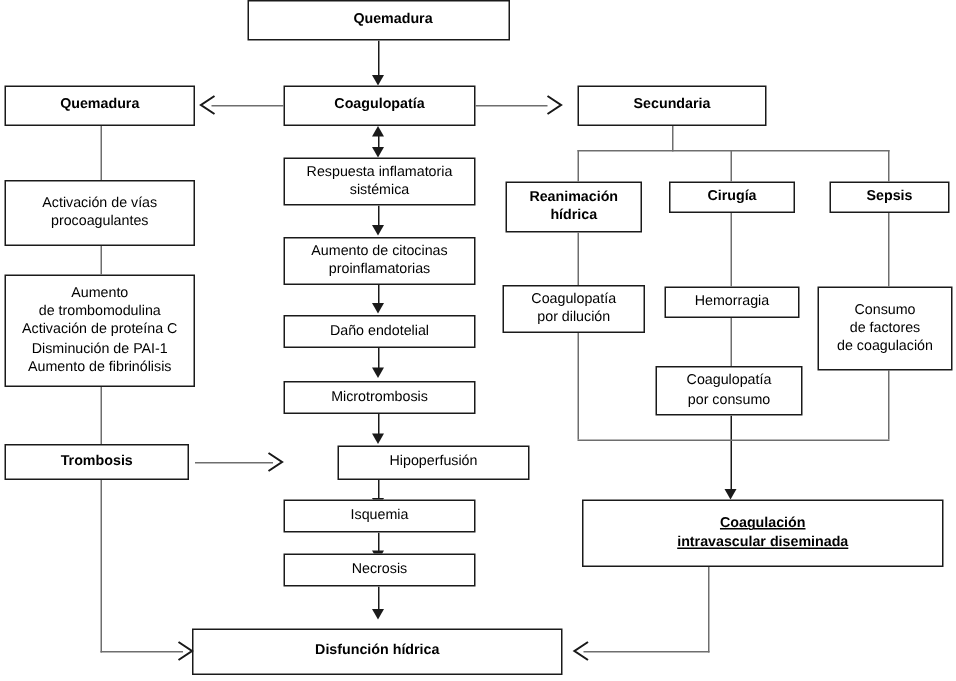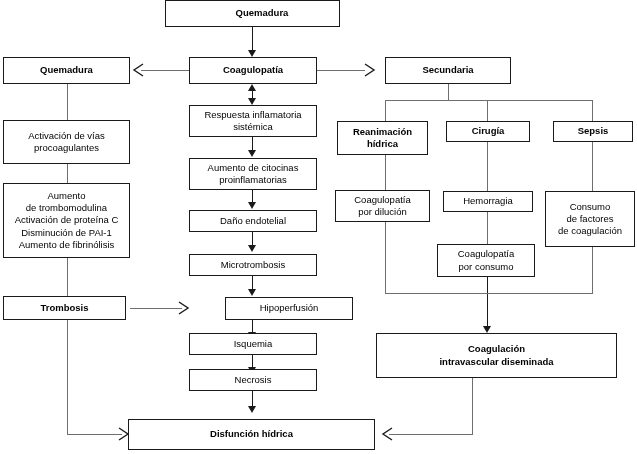--- a/index.html
+++ b/index.html
@@ -229,21 +229,21 @@
   </div>
 
   <div class="node bold" style="left:3px; top:296px; width:123px; height:24px;">
     <span class="txt">Trombosis</span>
   </div>
 
   <div class="node" style="left:189px; top:297px; width:128px; height:23px;margin-left:36px;">
     <span class="txt">Hipoperfusión</span>
   </div>
 
-  <div class="node bold" style="left:376px; top:333px; width:241px; height:45px;">
+  <div class="node bold" style="left:388px; top:333px; width:241px; height:45px;text-decoration:underline;">
     <span class="txt">Coagulación
 intravascular diseminada</span>
   </div>
 
   <div class="node" style="left:189px; top:333px; width:128px; height:22px;">
     <span class="txt">Isquemia</span>
   </div>
 
   <div class="node" style="left:189px; top:369px; width:128px; height:22px;">
     <span class="txt">Necrosis</span>

